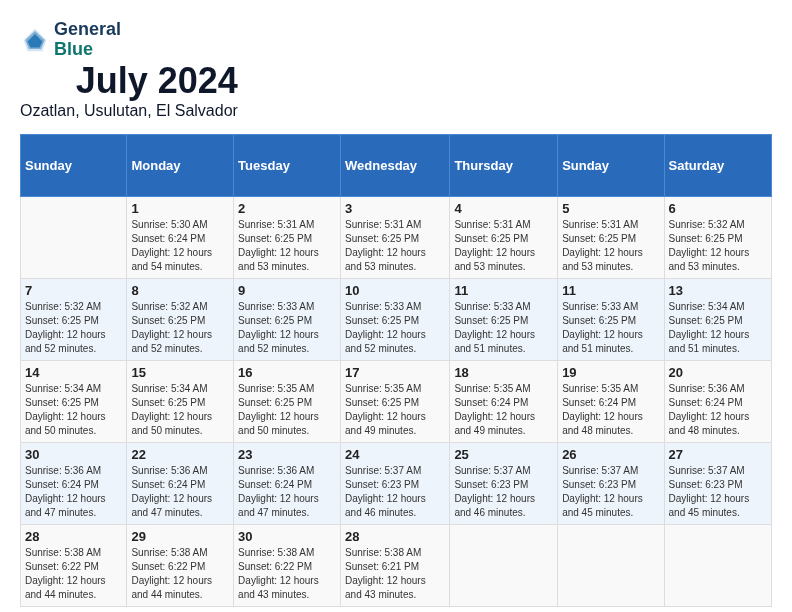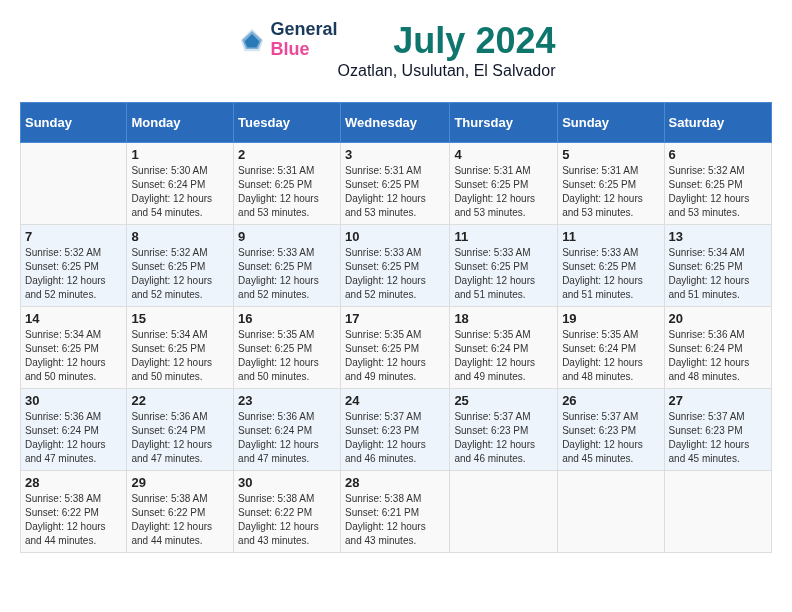--- a/index.html
+++ b/index.html
@@ -7,21 +7,22 @@
       font-family: Arial, sans-serif;
       background: #fff;
       width: 792px;
       min-height: 612px;
       padding: 20px;
     }
     .header {
       display: flex;
       justify-content: center;
       align-items: flex-start;
-      margin-bottom: 22px;
+      margin-bottom: 14px;
+      flex-direction: column;
     }
     .logo {
       display: flex;
       align-items: center;
       gap: 4px;
     }
     .logo-text {
       font-size: 18px;
       font-weight: bold;
       color: #1a3a5c;
@@ -30,37 +31,37 @@
     .logo-icon {
       width: 30px;
       height: 30px;
     }
     .title-block {
       text-align: right;
     }
     .month-title {
       font-size: 36px;
       font-weight: bold;
-      color: #0f766e;
+      color: #0f172a;
     }
     .location {
       font-size: 16px;
       color: #0f172a;
     }
     table {
       width: 100%;
       border-collapse: collapse;
       font-size: 11px;
     }
     thead tr {
       background-color: #2a6abb;
       color: #fff;
     }
     thead th {
-      padding: 12px 4px;
+      padding: 23px 4px;
       text-align: left;
       font-size: 13px;
       font-weight: bold;
       border: 1px solid #4a8ad4;
     }
     tbody tr {
       border-bottom: 1px solid #ccc;
     }
     tbody td {
       padding: 4px 4px;
@@ -93,21 +94,21 @@
 
 <div class="header">
   <div class="logo">
     <svg class="logo-icon" viewBox="0 0 40 40" xmlns="http://www.w3.org/2000/svg">
       <polygon points="20,5 35,20 30,35 10,35 5,20" fill="#2a7ab8" opacity="0.2"></polygon>
       <polygon points="20,8 33,20 28,32 12,32 7,20" fill="#2a7ab8" opacity="0.5"></polygon>
       <polygon points="20,12 30,22 26,30 14,30 10,22" fill="#2a7ab8"></polygon>
     </svg>
     <div class="logo-text">
       <div>General</div>
-      <div style="color:#ec4899">Blue</div>
+      <div style="color:#0f766e">Blue</div>
     </div>
   </div>
   <div class="title-block">
     <div class="month-title">July 2024</div>
     <div class="location">Ozatlan, Usulutan, El Salvador</div>
   </div>
 </div>
 
 <table>
   <thead>

